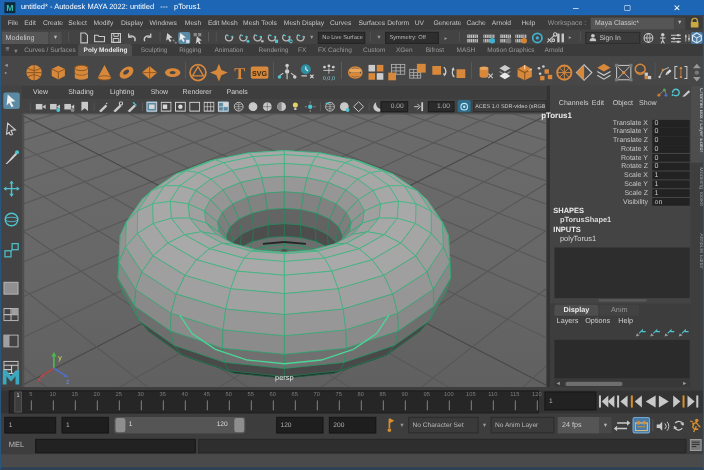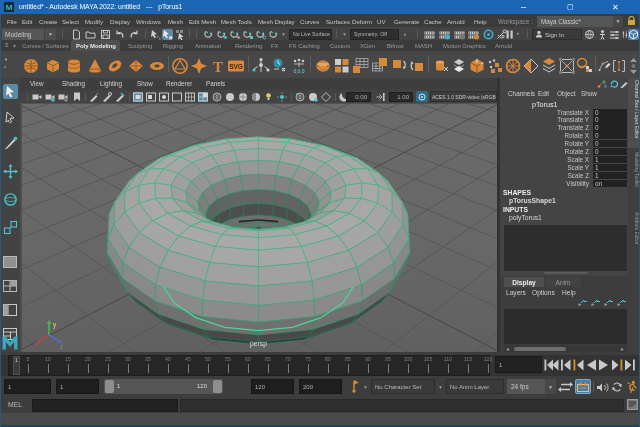--- a/index.html
+++ b/index.html
@@ -1068,21 +1068,21 @@
       <path d="M0.5 7.5l2.5-1-1.8-1.5z" fill="#4fc4cf"></path>
     </svg>
     <svg class="abs" style="left:620px;top:80px" width="8" height="8" viewBox="0 0 8 8">
       <path d="M0.5 7.5L6 2l1.5 1.5L2.5 8z" fill="#c9c9c9"></path>
       <path d="M0.5 7.5L2.5 8l-2 .5z" fill="#c9c9c9"></path>
     </svg>
     <span class="t" style="left:508px;top:90px;color:#cfcfcf;font-size:6.4px">Channels</span>
     <span class="t" style="left:538px;top:90px;color:#cfcfcf;font-size:6.4px">Edit</span>
     <span class="t" style="left:557px;top:90px;color:#cfcfcf;font-size:6.4px">Object</span>
     <span class="t" style="left:581px;top:90px;color:#cfcfcf;font-size:6.4px">Show</span>
-    <span class="t" style="left:532px;top:99.5px;color:#ececec;font-size:7.2px;font-weight:normal">pTorus1</span>
+    <span class="t" style="left:492px;top:99.5px;color:#ececec;font-size:7.2px;font-weight:bold">pTorus1</span>
     <span class="t" style="left:500px;top:108.5px;width:89px;text-align:right;color:#c6c6c6;font-size:6.3px">Translate X</span>
     <div class="abs" style="left:593px;top:108.5px;width:34px;height:7.3px;background:#222;color:#c6c6c6;font-size:6.4px;line-height:7.3px;padding-left:2px">0</div>
     <span class="t" style="left:500px;top:116.4px;width:89px;text-align:right;color:#c6c6c6;font-size:6.3px">Translate Y</span>
     <div class="abs" style="left:593px;top:116.4px;width:34px;height:7.3px;background:#222;color:#c6c6c6;font-size:6.4px;line-height:7.3px;padding-left:2px">0</div>
     <span class="t" style="left:500px;top:124.30000000000001px;width:89px;text-align:right;color:#c6c6c6;font-size:6.3px">Translate Z</span>
     <div class="abs" style="left:593px;top:124.30000000000001px;width:34px;height:7.3px;background:#222;color:#c6c6c6;font-size:6.4px;line-height:7.3px;padding-left:2px">0</div>
     <span class="t" style="left:500px;top:132.20000000000002px;width:89px;text-align:right;color:#c6c6c6;font-size:6.3px">Rotate X</span>
     <div class="abs" style="left:593px;top:132.20000000000002px;width:34px;height:7.3px;background:#222;color:#c6c6c6;font-size:6.4px;line-height:7.3px;padding-left:2px">0</div>
     <span class="t" style="left:500px;top:140.10000000000002px;width:89px;text-align:right;color:#c6c6c6;font-size:6.3px">Rotate Y</span>
     <div class="abs" style="left:593px;top:140.10000000000002px;width:34px;height:7.3px;background:#222;color:#c6c6c6;font-size:6.4px;line-height:7.3px;padding-left:2px">0</div>

